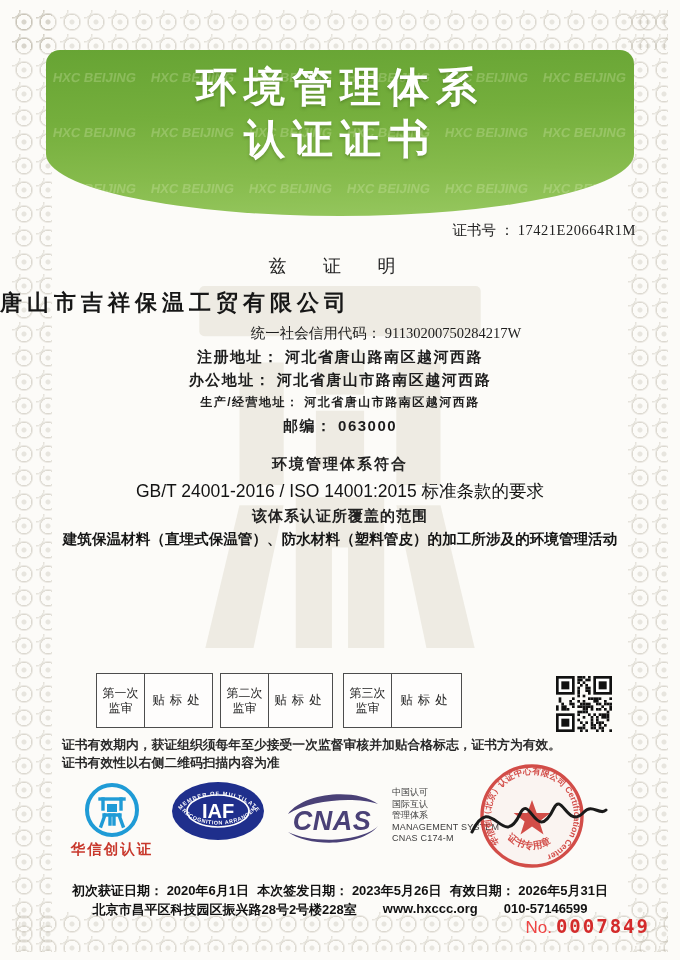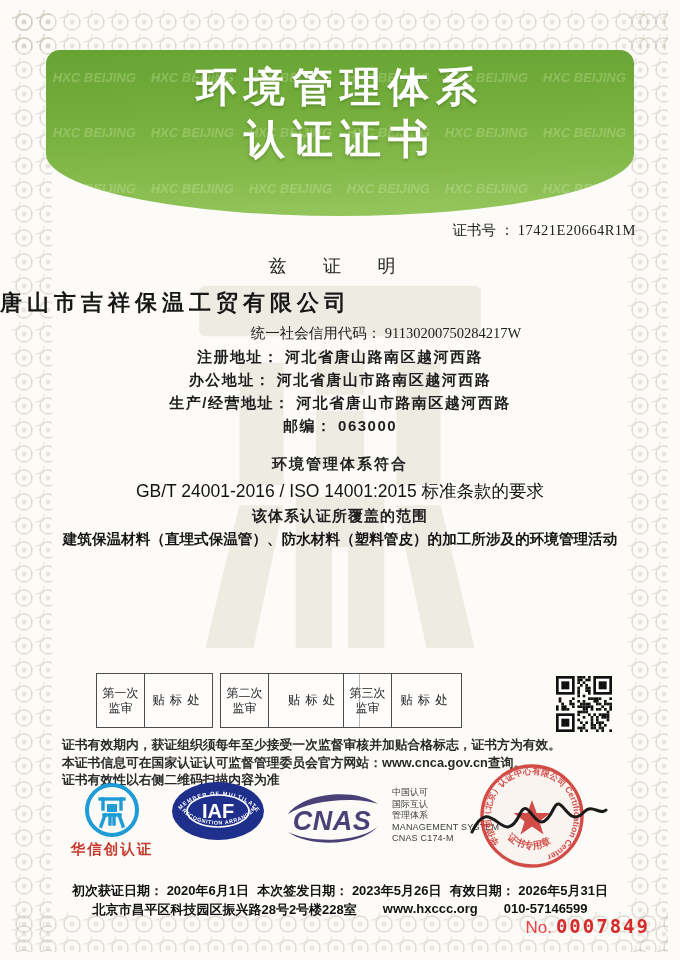--- a/index.html
+++ b/index.html
@@ -34,38 +34,38 @@
     font-size:14.5px;color:#222;}
   .cert-no .v{letter-spacing:.5px;}
   .intro{position:absolute;top:254px;left:0;width:100%;text-align:center;font-size:18px;
     letter-spacing:16px;color:#222;font-family:"Liberation Serif","DejaVu Serif",serif;}
   .company{position:absolute;top:288px;left:0;width:100%;text-align:left;font-size:22px;
     font-weight:bold;letter-spacing:5px;color:#171717;}
   .frow{position:absolute;left:0;width:100%;text-align:center;color:#1d1d1d;}
   .f-credit{top:324px;font-size:14.5px;font-family:"Liberation Serif","DejaVu Serif",serif;margin-left:46px;}
   .f-addr1{top:348px;font-size:15px;font-weight:bold;letter-spacing:1.5px;}
   .f-addr2{top:371px;font-size:15px;font-weight:bold;letter-spacing:1.5px;}
-  .f-addr3{top:394px;font-size:15px;font-weight:bold;letter-spacing:1.5px;}
+  .f-addr3{top:394px;font-size:12px;font-weight:bold;letter-spacing:1.5px;}
   .f-zip{top:417px;font-size:15px;font-weight:bold;letter-spacing:1.5px;}
   .conform{position:absolute;top:455px;left:0;width:100%;text-align:center;font-size:15px;
     font-weight:600;letter-spacing:2px;color:#222;}
   .standard{position:absolute;top:479px;left:0;width:100%;text-align:center;font-size:17.5px;
     font-weight:normal;color:#131313;}
   .scope-cap{position:absolute;top:507px;left:0;width:100%;text-align:center;font-size:15px;
     font-weight:600;letter-spacing:1px;color:#222;}
   .scope{position:absolute;top:530px;left:30px;width:620px;text-align:center;font-size:14.6px;
     font-weight:bold;color:#151515;}
   
   .audit-box{position:absolute;top:673px;height:55px;display:flex;border:1px solid #4d4d4d;
     background:rgba(255,255,255,.6);box-sizing:border-box;}
   .audit-box .c1{width:47px;border-right:1px solid #4d4d4d;display:flex;align-items:center;
     justify-content:center;font-size:12px;white-space:pre-line;text-align:center;line-height:15px;color:#222;}
   .audit-box .c2{flex:1;display:flex;align-items:center;justify-content:center;font-size:12.5px;
     letter-spacing:5px;color:#222;}
-  .ab1{left:96px;width:117px;} .ab2{left:220px;width:140px;} .ab3{left:343px;width:119px;}
+  .ab1{left:96px;width:117px;} .ab2{left:220px;width:113px;} .ab3{left:343px;width:119px;}
   .qr{position:absolute;left:556px;top:676px;width:56px;height:56px;}
   
   .notes{position:absolute;left:62px;top:736px;width:548px;font-size:12.8px;font-weight:600;
     color:#2a2a2a;line-height:17.5px;}
   
   .hxc-logo{position:absolute;left:80px;top:782px;width:64px;height:58px;}
   .hxc-caption{position:absolute;left:62px;top:840px;width:100px;text-align:center;
     font-size:14.5px;font-weight:bold;letter-spacing:2px;}
   .iaf-logo{position:absolute;left:170px;top:781px;width:96px;height:60px;}
   .cnas-logo{position:absolute;left:282px;top:790px;width:100px;height:58px;}
@@ -307,21 +307,20 @@
       <rect x="14" y="0" width="7" height="7" fill="#111"></rect>
       <rect x="15" y="1" width="5" height="5" fill="#fff"></rect>
       <rect x="16" y="2" width="3" height="3" fill="#111"></rect>
       <rect x="0" y="14" width="7" height="7" fill="#111"></rect>
       <rect x="1" y="15" width="5" height="5" fill="#fff"></rect>
       <rect x="2" y="16" width="3" height="3" fill="#111"></rect>
     </svg>
 
   <div class="notes">
     <div>证书有效期内，获证组织须每年至少接受一次监督审核并加贴合格标志，证书方为有效。</div>
-    <div>本证书信息可在国家认证认可监督管理委员会官方网站：www.cnca.gov.cn查询。</div>
     <div>证书有效性以右侧二维码扫描内容为准</div>
   </div>
 
   <svg class="hxc-logo" viewBox="0 0 64 58">
     <circle cx="32" cy="28" r="25" fill="none" stroke="#1f9bd6" stroke-width="4"></circle>
     <g stroke="#1f9bd6" stroke-width="3.4" fill="none" stroke-linecap="square">
       <path d="M20 17 h24"></path>
       <path d="M23 17 v10"></path>
       <path d="M41 17 v10"></path>
       <rect x="27" y="22" width="10" height="8" fill="#1f9bd6" stroke="none"></rect>

